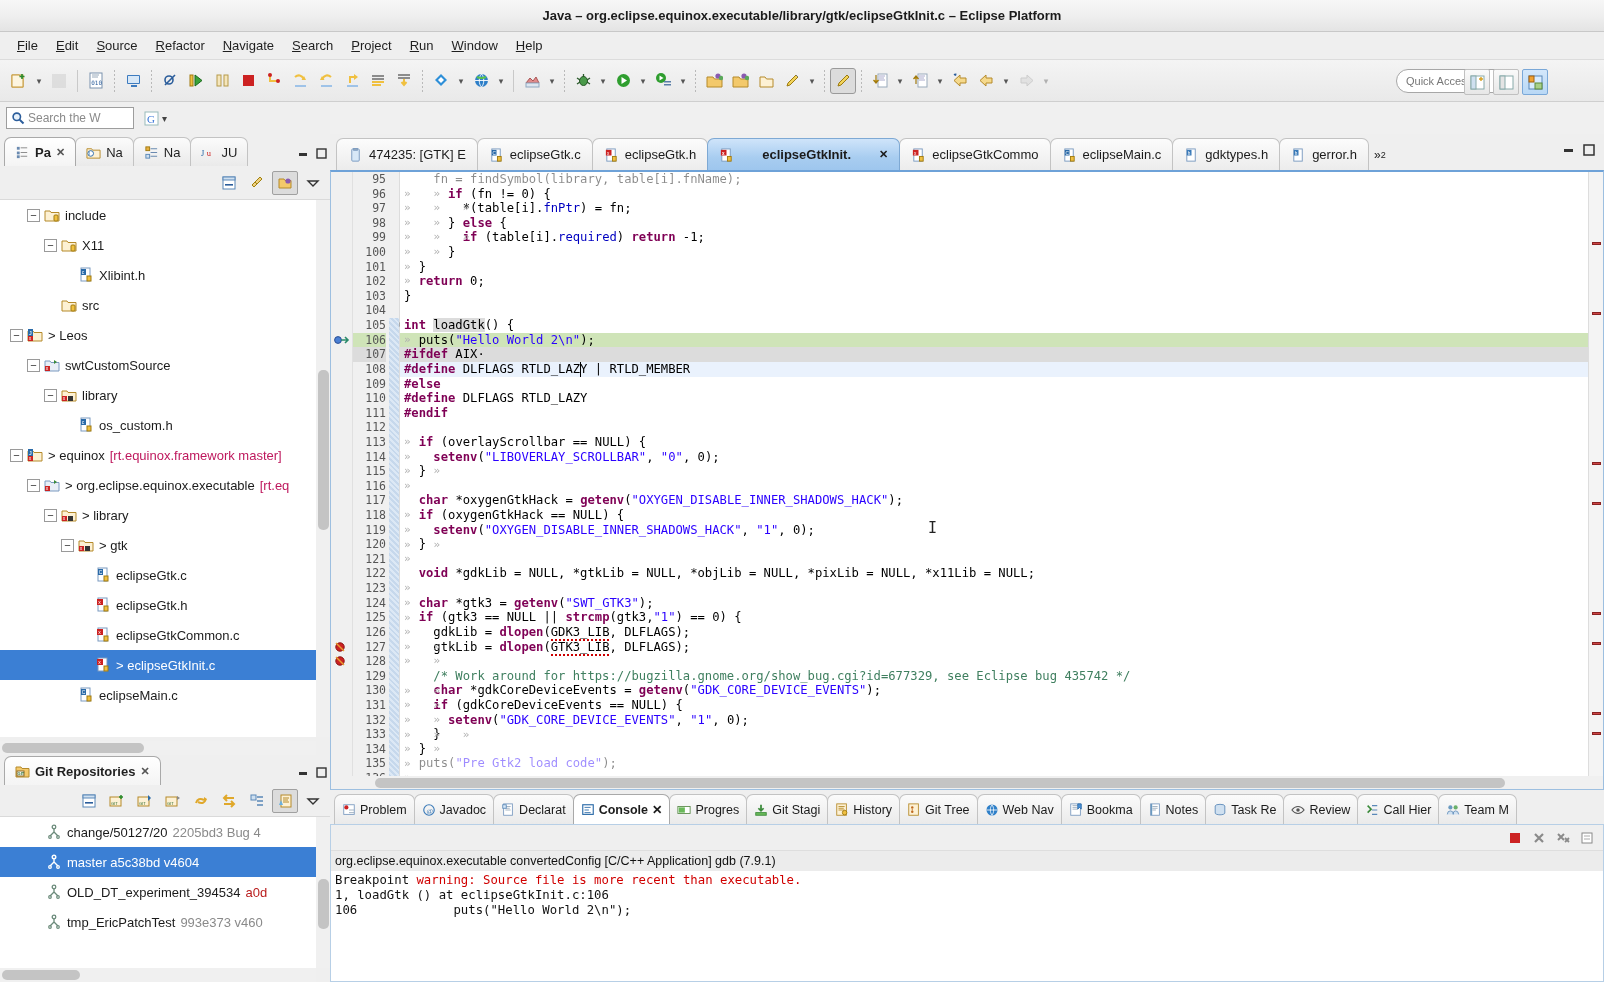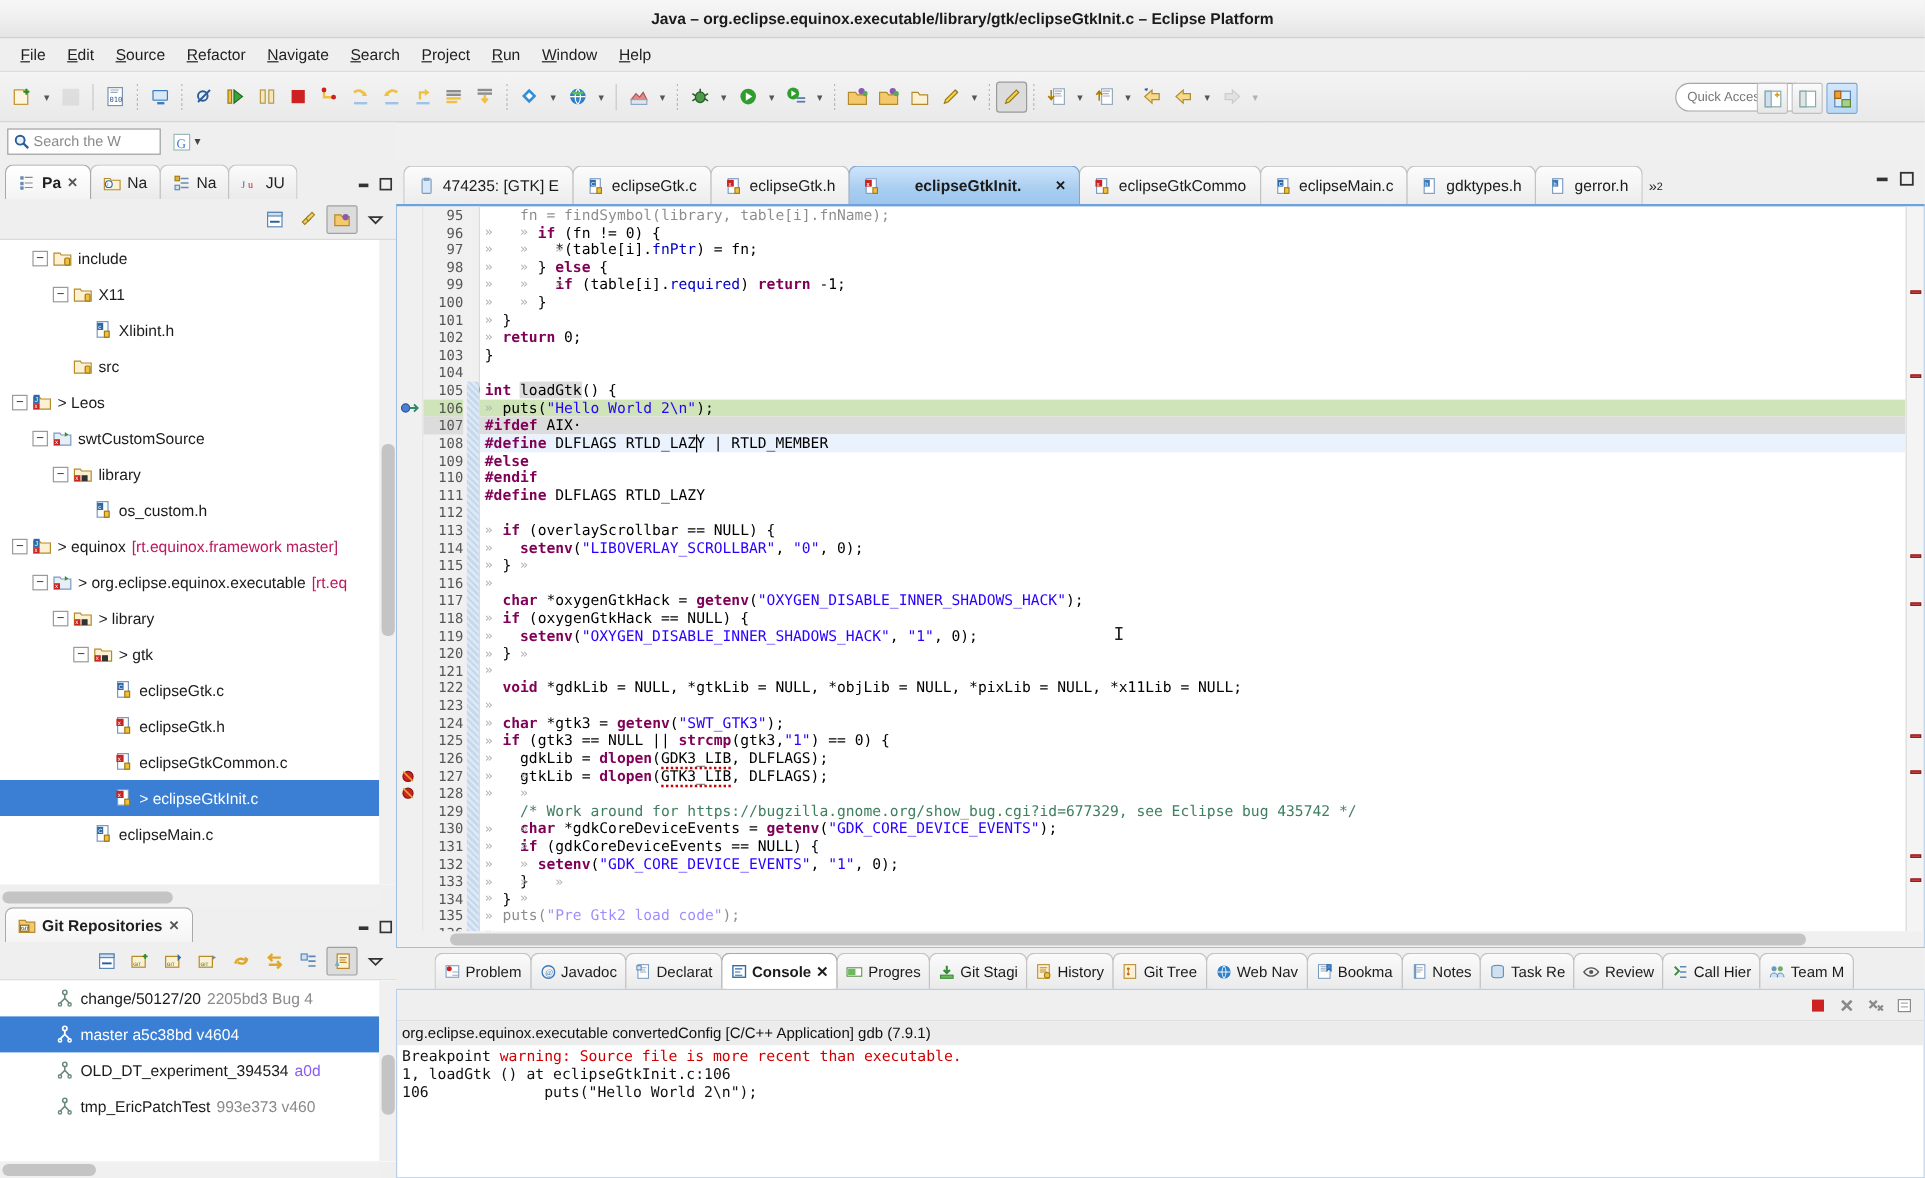--- a/index.html
+++ b/index.html
@@ -153,21 +153,21 @@
   .fld { color:#0000c0; }
   .pp { color:#7f0055; font-weight:bold; }
   .gtr { color:#b0b0b0; }
   .hl-grey { background:#dcdcdc; }
   .underline-err { border-bottom:2px dotted #c00; }
   #overviewruler { width:15px; background:#f4f4f4; border-left:1px solid #ddd; flex:none; position:relative;}
   .ovmark { position:absolute; right:2px; width:9px; height:3px; }
   #editor-hscroll { position:absolute; left:0; right:0; bottom:0; height:13px; background:#f0f0f0; }
 
   
-  #bottompanel { position:absolute; left:330px; top:790px; right:0; bottom:0; background:#efefef;padding-left:28px; }
+  #bottompanel { position:absolute; left:330px; top:790px; right:0; bottom:0; background:#efefef; }
   .ctabs { height:34px; display:flex; align-items:flex-end; padding-left:4px; }
   .ctab {
     height:30px; display:flex; align-items:center; gap:4px; padding:0 7px;
     font-size:12.5px; color:#1b1b1b;
     border:1px solid #c3c3c3; border-bottom:none; border-radius:7px 7px 0 0;
     background:linear-gradient(to bottom,#fbfbfb,#eaeaea); margin-right:-1px; white-space:nowrap;
   }
   .ctab.active { background:#fff; font-weight:bold; border-color:#a9a9a9; z-index:3; }
   #consolebody { position:absolute; left:0; top:34px; right:0; bottom:0; background:#fff;
                  border:1px solid #b7cfe6; }
@@ -836,21 +836,21 @@
         </div>
         <div class="trow">
           <span class="tspacer" style="width:42px"></span>
           <span><svg class="icon" width="16" height="16" viewBox="0 0 16 16">
               <circle cx="8" cy="3" r="1.8" fill="none" stroke="#6a8a7a" stroke-width="1.3"></circle>
               <path d="M8 5v3M8 8L4 12M8 8l4 4" stroke="#6a8a7a" stroke-width="1.3" fill="none"></path>
               <circle cx="4" cy="13" r="1.3" fill="none" stroke="#6a8a7a" stroke-width="1.2"></circle>
               <circle cx="12" cy="13" r="1.3" fill="none" stroke="#6a8a7a" stroke-width="1.2"></circle>
             </svg></span>
           <span class="tlabel">OLD_DT_experiment_394534</span>
-          <span class="tlabel" style="color:#8b5cf6">a0d</span>
+          <span class="tlabel" style="color:#b91c1c">a0d</span>
         </div>
         <div class="trow">
           <span class="tspacer" style="width:42px"></span>
           <span><svg class="icon" width="16" height="16" viewBox="0 0 16 16">
               <circle cx="8" cy="3" r="1.8" fill="none" stroke="#6a8a7a" stroke-width="1.3"></circle>
               <path d="M8 5v3M8 8L4 12M8 8l4 4" stroke="#6a8a7a" stroke-width="1.3" fill="none"></path>
               <circle cx="4" cy="13" r="1.3" fill="none" stroke="#6a8a7a" stroke-width="1.2"></circle>
               <circle cx="12" cy="13" r="1.3" fill="none" stroke="#6a8a7a" stroke-width="1.2"></circle>
             </svg></span>
           <span class="tlabel">tmp_EricPatchTest</span>
@@ -1030,22 +1030,22 @@
         <span class="gtr" style="position: absolute; left: 4px; top: 102.34px; height: 14.62px; line-height: 14.62px; font-size: 11px; pointer-events: none;">»</span>
         <div class="cline"><span class="">}</span></div>
         <div class="cline"></div>
         <div class="cline"><span class="kw">int</span><span class=""> </span><span class="hl-grey">loadGtk</span><span class="">() {</span></div>
         <div class="cline" style="background: rgb(207, 228, 184);"><span class="">  puts(</span><span class="str">"Hello World 2\n"</span><span class="">);</span></div>
         <span class="gtr" style="position: absolute; left: 4px; top: 160.82px; height: 14.62px; line-height: 14.62px; font-size: 11px; pointer-events: none;">»</span>
         <div class="cline" style="background: rgb(220, 220, 220);"><span class="pp">#ifdef</span><span class=""> AIX·</span></div>
         <div class="cline" style="background: rgb(234, 242, 253);"><span class="pp">#define</span><span class=""> DLFLAGS RTLD_LAZY | RTLD_MEMBER</span></div>
         <div style="position: absolute; left: 180.4px; top: 190.06px; width: 1px; height: 14.62px; background: rgb(0, 0, 0);"></div>
         <div class="cline"><span class="pp">#else</span></div>
+        <div class="cline"><span class="pp">#define</span><span class=""> DLFLAGS RTLD_LAZY</span></div>
         <div class="cline"><span class="pp">#endif</span></div>
-        <div class="cline"><span class="pp">#define</span><span class=""> DLFLAGS RTLD_LAZY</span></div>
         <div class="cline"></div>
         <span class="gtr" style="position: absolute; left: 4px; top: 263.16px; height: 14.62px; line-height: 14.62px; font-size: 11px; pointer-events: none;">»</span>
         <div class="cline"><span class="">  </span><span class="kw">if</span><span class=""> (overlayScrollbar == NULL) {</span></div>
         <span class="gtr" style="position: absolute; left: 4px; top: 277.78px; height: 14.62px; line-height: 14.62px; font-size: 11px; pointer-events: none;">»</span>
         <div class="cline"><span class="">    </span><span class="kw">setenv</span><span class="">(</span><span class="str">"LIBOVERLAY_SCROLLBAR"</span><span class="">, </span><span class="str">"0"</span><span class="">, 0);</span></div>
         <span class="gtr" style="position: absolute; left: 4px; top: 292.4px; height: 14.62px; line-height: 14.62px; font-size: 11px; pointer-events: none;">»</span>
         <span class="gtr" style="position: absolute; left: 33.4px; top: 292.4px; height: 14.62px; line-height: 14.62px; font-size: 11px; pointer-events: none;">»</span>
         <div class="cline"><span class="">  }</span></div>
         <span class="gtr" style="position: absolute; left: 4px; top: 307.02px; height: 14.62px; line-height: 14.62px; font-size: 11px; pointer-events: none;">»</span>
         <div class="cline"></div>

